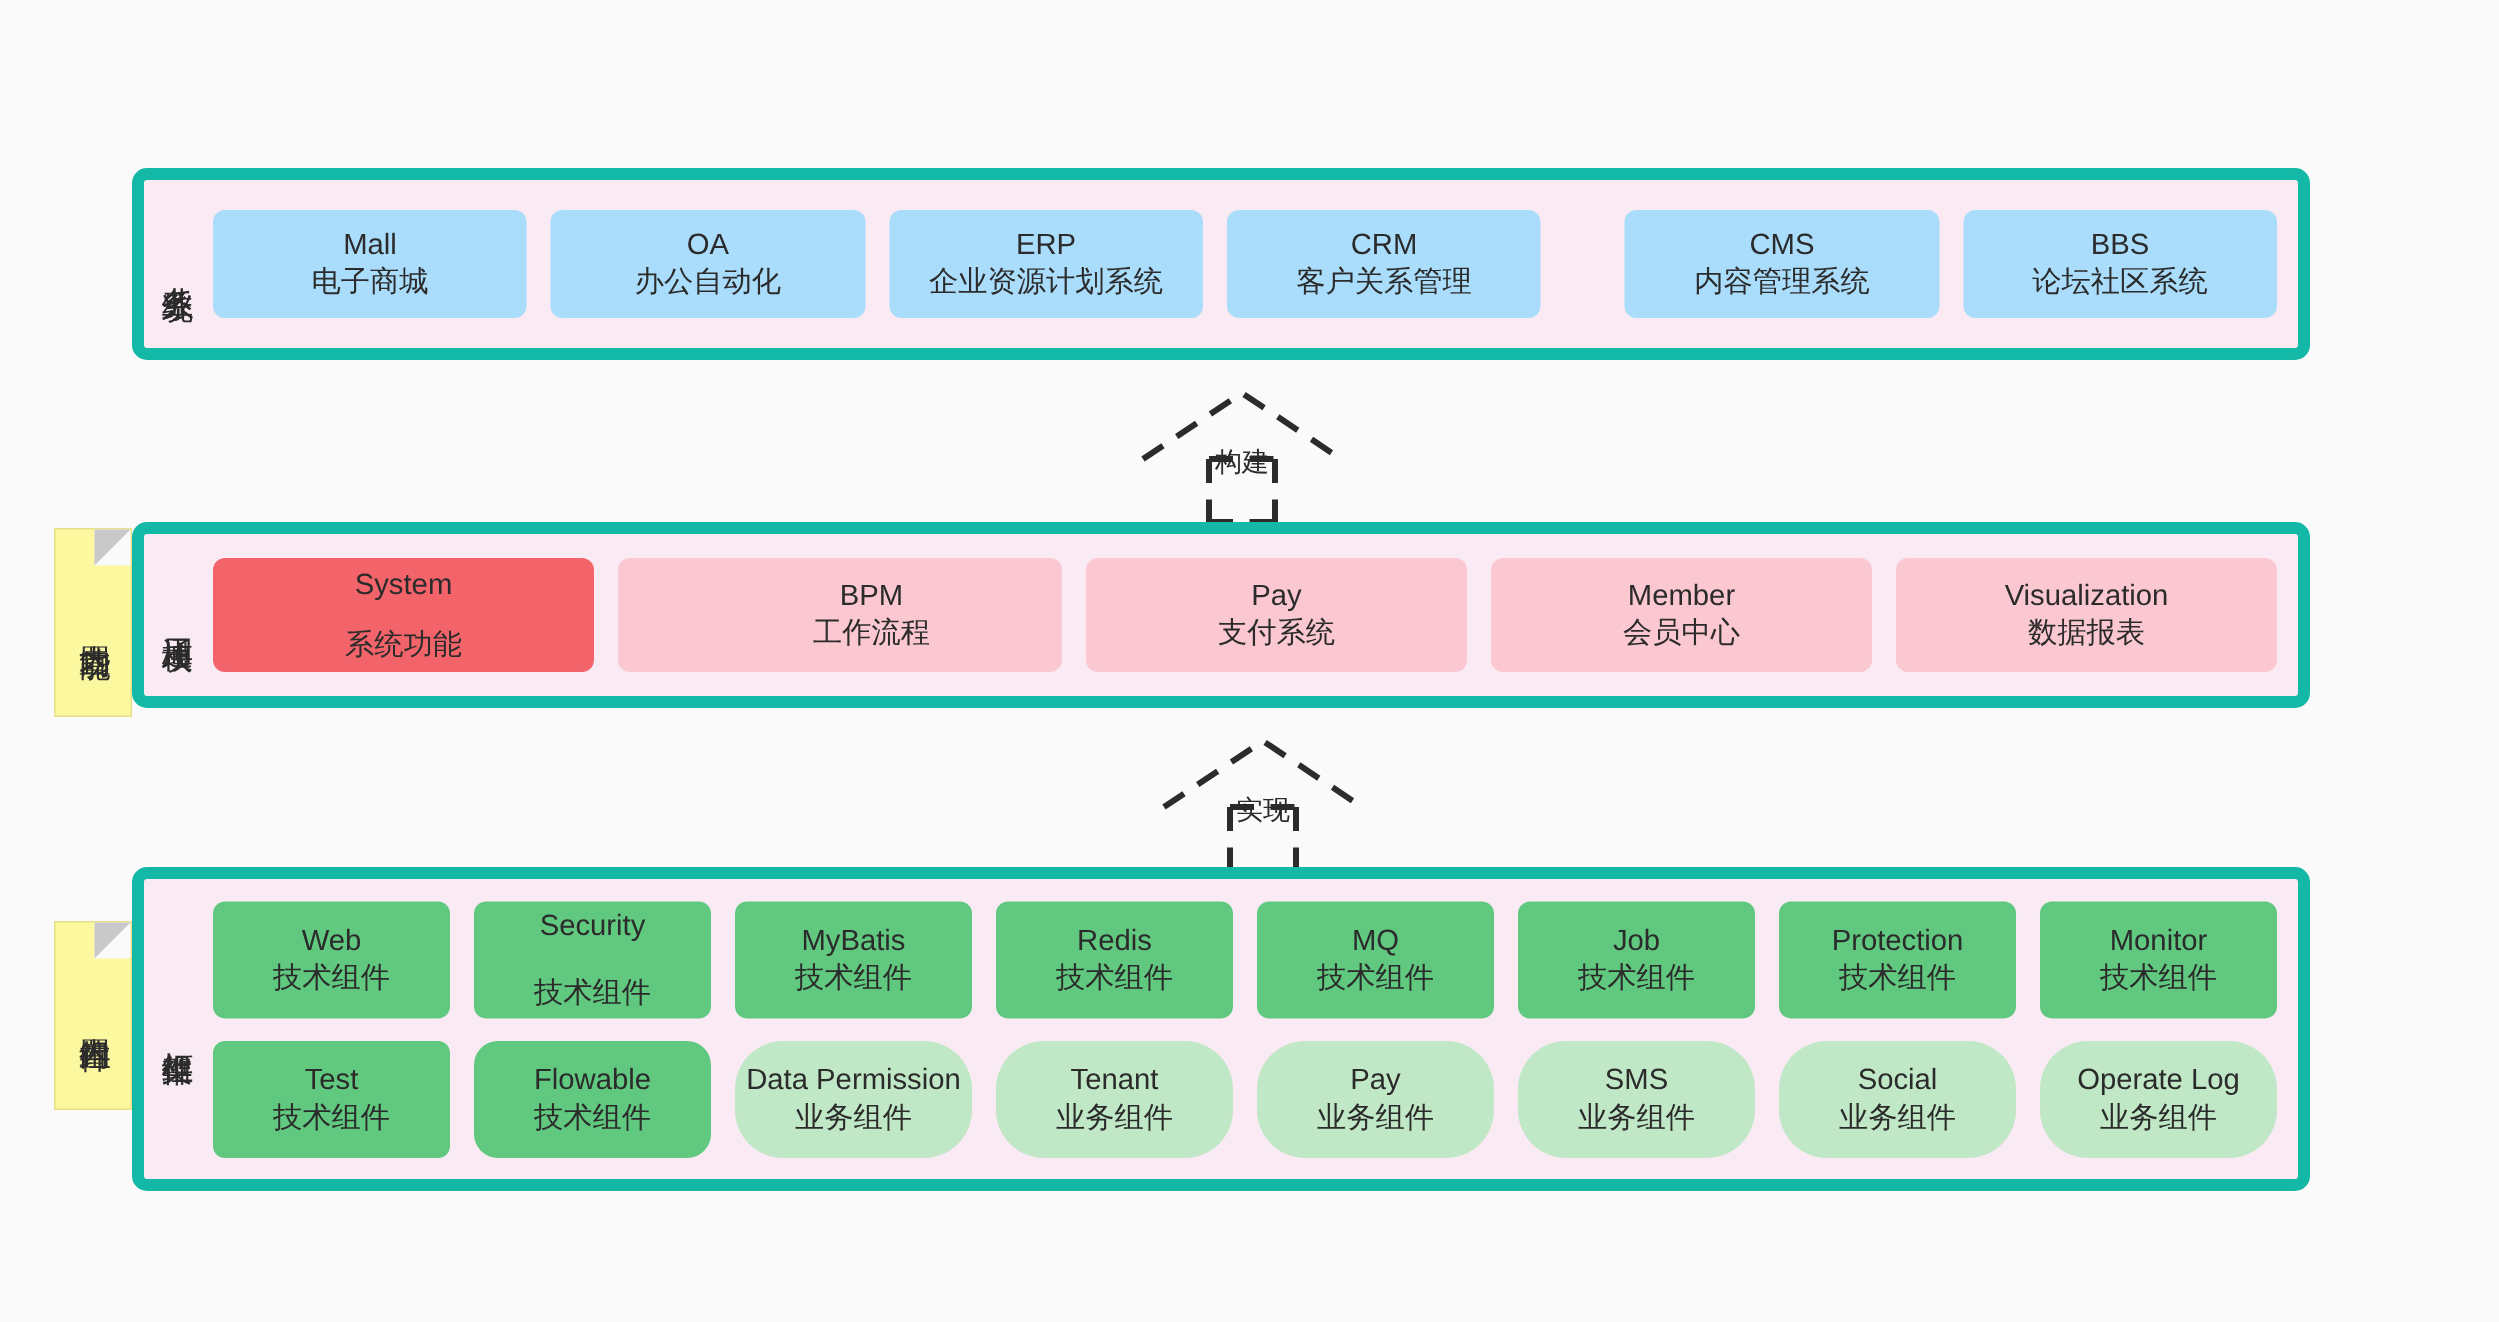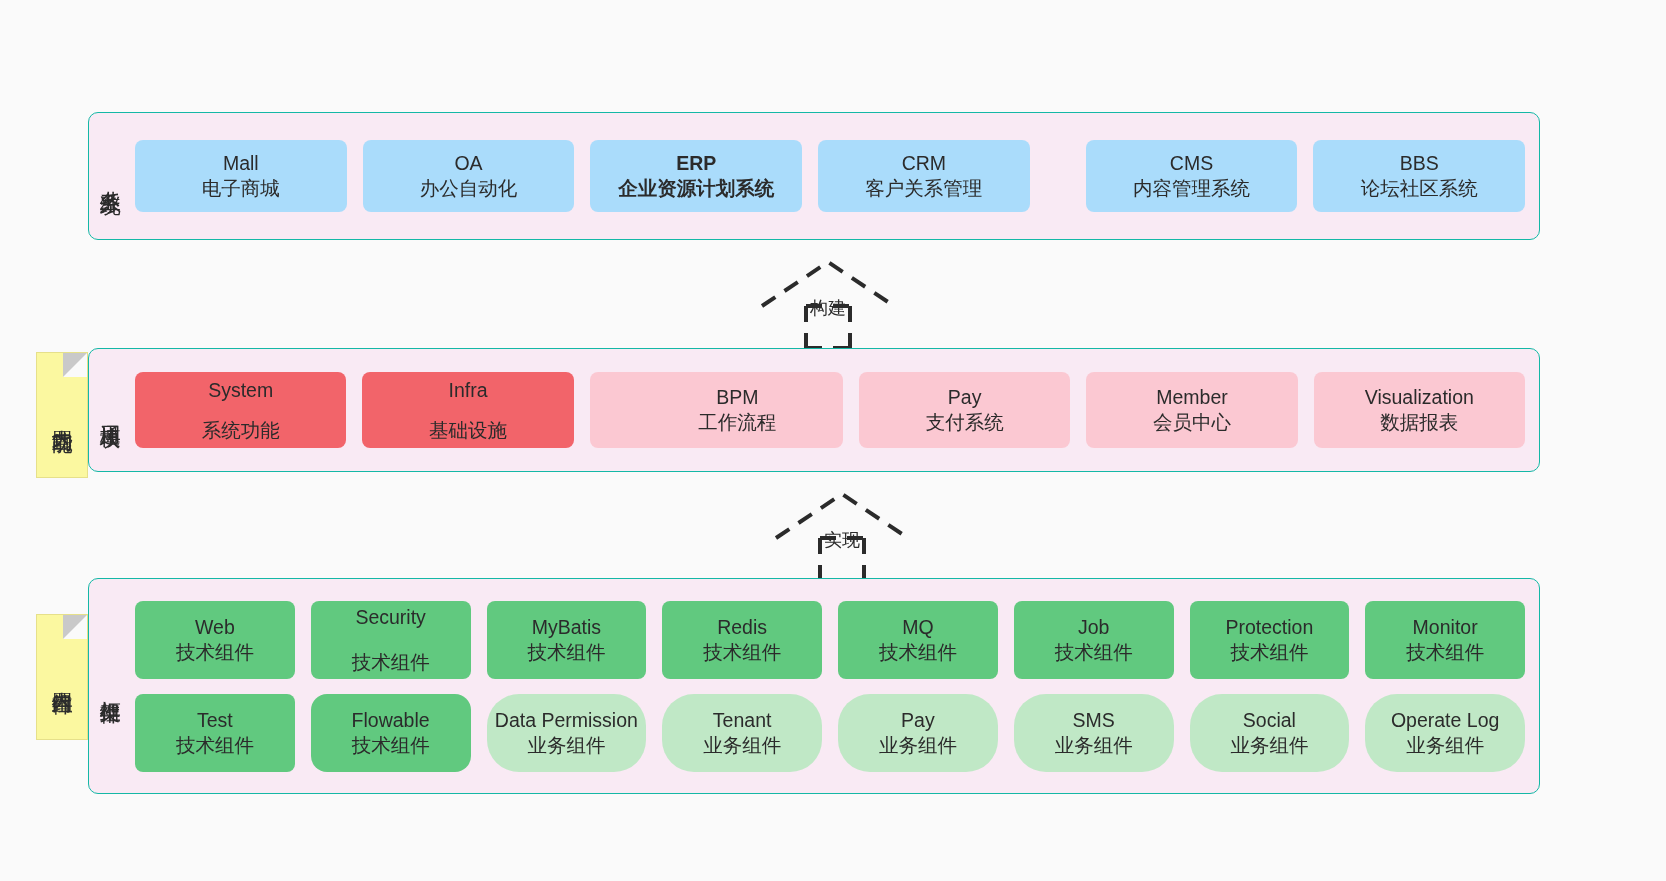--- a/index.html
+++ b/index.html
@@ -14,21 +14,21 @@
     color: #333333;
     overflow: hidden;
     position: relative;
   }
 
   
   .layer {
     position: absolute;
     box-sizing: border-box;
     background: #f9eaf4;
-    border: 1px solid #14b8a6;
+    border: 8px solid #14b8a6;
     border-radius: 10px;
     display: flex;
     align-items: stretch;
   }
 
   .layer-title {
     flex: 0 0 auto;
     width: 42px;
     display: flex;
     align-items: center;
@@ -134,21 +134,21 @@
   <div class="layer-body">
     <div class="row">
       <div class="tile c-blue" style="height:72px;">
         <span class="t-en">Mall</span>
         <span class="t-cn">电子商城</span>
       </div>
       <div class="tile c-blue" style="height:72px;">
         <span class="t-en">OA</span>
         <span class="t-cn">办公自动化</span>
       </div>
-      <div class="tile c-blue" style="height:72px;font-weight:bold;">
+      <div class="tile c-blue" style="height:72px;">
         <span class="t-en">ERP</span>
         <span class="t-cn">企业资源计划系统</span>
       </div>
       <div class="tile c-blue" style="height:72px;">
         <span class="t-en">CRM</span>
         <span class="t-cn">客户关系管理</span>
       </div>
       <div class="tile c-blue" style="height:72px;margin-left:40px;">
         <span class="t-en">CMS</span>
         <span class="t-cn">内容管理系统</span>
@@ -174,24 +174,20 @@
 </div>
 
 <div class="layer" id="layer-2" style="left:88px; top:348px; width:1452px; height:124px;">
   <div class="layer-title">通用模块</div>
   <div class="layer-body">
     <div class="row">
       <div class="tile c-red" style="height:76px;">
         <span class="t-en">System</span>
         <span class="t-cn">系统功能</span>
       </div>
-      <div class="tile c-red" style="height:76px;">
-        <span class="t-en">Infra</span>
-        <span class="t-cn">基础设施</span>
-      </div>
       <div class="tile c-pink" style="height:76px;padding-left:48px;">
         <span class="t-en">BPM</span>
         <span class="t-cn">工作流程</span>
       </div>
       <div class="tile c-pink" style="height:76px;">
         <span class="t-en">Pay</span>
         <span class="t-cn">支付系统</span>
       </div>
       <div class="tile c-pink" style="height:76px;">
         <span class="t-en">Member</span>

